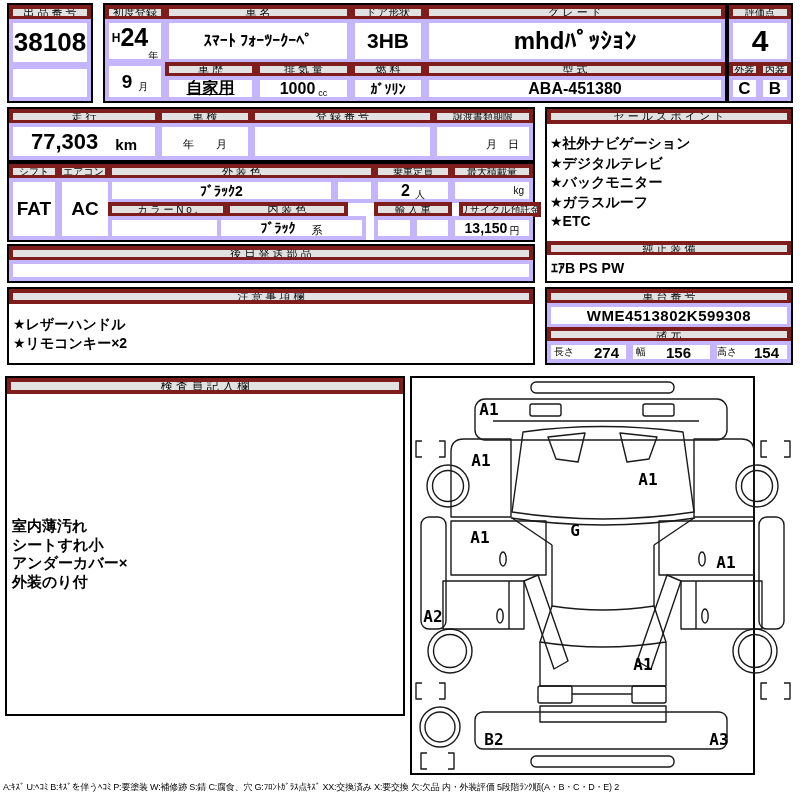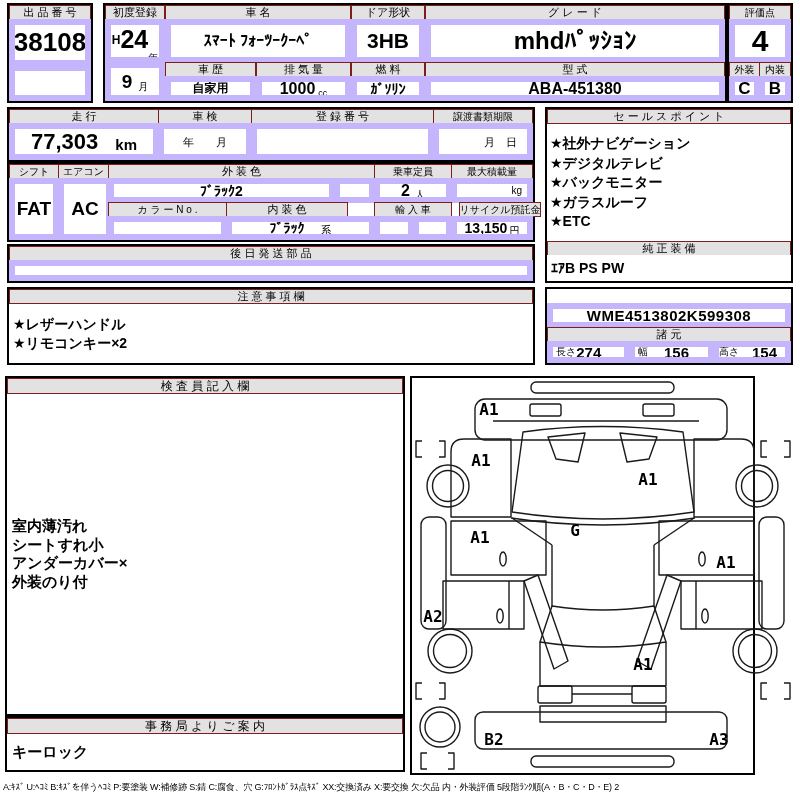--- a/index.html
+++ b/index.html
@@ -1,23 +1,23 @@
 <!DOCTYPE html>
 <html><head>
 <meta charset="utf-8">
 <style>
   * { box-sizing: border-box; margin: 0; padding: 0; }
   html,body { width: 800px; height: 800px; background: #fff; }
   body { font-family: "Liberation Sans","DejaVu Sans",sans-serif; color: #000; }
   #sheet { position: relative; width: 800px; height: 800px; background: #fff; overflow: hidden; }
   .box { position: absolute; border: 2px solid #000; background: #fff; }
-  .hdr { position: absolute; background: #e2e2e2; border: 1px solid #7f1d1d;
+  .hdr { position: absolute; background: #e2e2e2; border: 4px solid #7f1d1d;
          display: flex; align-items: center; justify-content: center;
          font-size: 11px; line-height: 1; white-space: nowrap; overflow: hidden; }
-  .val { position: absolute; border: 6px solid #c4b5fd; background: #fff;
+  .val { position: absolute; border: 4px solid #c4b5fd; background: #fff;
          display: flex; align-items: center; justify-content: center;
          font-weight: bold; white-space: nowrap; overflow: hidden; }
   .plain { border: none; }
   .col { flex-direction: column; align-items: flex-start; justify-content: center; }
   .sub { font-weight: normal; }
   .legend { position: absolute; font-size: 9px; letter-spacing: -0.2px; white-space: nowrap; font-weight: normal; }
   svg text { font-family: "DejaVu Sans Mono","Liberation Mono",monospace; font-weight: bold; font-size: 16px; fill: #000; }
 </style>
 </head>
 <body>
@@ -37,21 +37,21 @@
         <span style="font-size:25px;">24</span>
         <span class="sub" style="font-size:10px;margin-top:26px;">年</span>
     </div>
     <div class="val" style="left:0;top:57px;width:60px;height:39px;gap:6px;">
       <span style="font-size:19px;">9</span>
         <span class="sub" style="font-size:10px;margin-top:10px;">月</span>
     </div>
     <div class="hdr" style="left:60px;top:0;width:186px;height:15px;">車 名</div>
     <div class="val" style="left:60px;top:14px;width:186px;height:44px;font-size:16px;">ｽﾏｰﾄ ﾌｫｰﾂｰｸｰﾍﾟ</div>
     <div class="hdr" style="left:60px;top:57px;width:91px;height:15px;">車 歴</div>
-    <div class="val" style="left:60px;top:71px;width:91px;height:25px;font-size:12px;">自家用</div>
+    <div class="val" style="left:60px;top:71px;width:91px;height:25px;font-size:16px;text-decoration:underline;">自家用</div>
     <div class="hdr" style="left:151px;top:57px;width:95px;height:15px;">排 気 量</div>
     <div class="val" style="left:151px;top:71px;width:95px;height:25px;gap:3px;">
       <span style="font-size:16px;">1000</span>
         <span class="sub" style="font-size:9px;margin-top:8px;">cc</span>
     </div>
     <div class="hdr" style="left:246px;top:0;width:74px;height:15px;">ドア形状</div>
     <div class="val" style="left:246px;top:14px;width:74px;height:44px;font-size:21px;">3HB</div>
     <div class="hdr" style="left:246px;top:57px;width:74px;height:15px;">燃 料</div>
     <div class="val" style="left:246px;top:71px;width:74px;height:25px;font-size:14px;">ｶﾞｿﾘﾝ</div>
     <div class="hdr" style="left:320px;top:0;width:300px;height:15px;">グ レ ー ド</div>
@@ -94,21 +94,21 @@
     <div class="hdr" style="left:365px;top:0;width:78px;height:15px;font-size:10px;">乗車定員</div>
     <div class="val" style="left:365px;top:14px;width:78px;height:25px;gap:5px;">
       <span style="font-size:16px;">2</span>
         <span class="sub" style="font-size:10px;margin-top:8px;">人</span>
     </div>
     <div class="hdr" style="left:442px;top:0;width:82px;height:15px;font-size:10px;">最大積載量</div>
     <div class="val sub" style="left:442px;top:14px;width:82px;height:25px;justify-content:flex-end;font-size:10px;padding-right:5px;">kg</div>
     <div class="hdr" style="left:99px;top:38px;width:119px;height:15px;font-size:10px;">カ ラ ー N o .</div>
     <div class="val" style="left:99px;top:52px;width:119px;height:24px;"></div>
     <div class="hdr" style="left:217px;top:38px;width:122px;height:15px;">内 装 色</div>
-    <div class="val" style="left:217px;top:52px;width:149px;height:24px;gap:16px;align-items:center;">
+    <div class="val" style="left:208px;top:52px;width:149px;height:24px;gap:16px;align-items:center;">
       <span style="font-size:14px;">ﾌﾞﾗｯｸ</span>
         <span class="sub" style="font-size:11px;margin-top:4px;">系</span>
     </div>
     <div class="hdr" style="left:365px;top:38px;width:78px;height:15px;font-size:10px;">輸 入 車</div>
     <div class="val" style="left:365px;top:52px;width:40px;height:24px;"></div>
     <div class="val" style="left:404px;top:52px;width:39px;height:24px;"></div>
     <div class="hdr" style="left:442px;top:38px;width:82px;height:15px;font-size:10px;margin-left:8px;">リサイクル預託金</div>
     <div class="val" style="left:442px;top:52px;width:82px;height:24px;gap:2px;">
       <span style="font-size:14px;">13,150</span>
         <span class="sub" style="font-size:10px;margin-top:6px;">円</span>
@@ -135,25 +135,26 @@
       <span>★デジタルテレビ</span>
       <span>★バックモニター</span>
       <span>★ガラスルーフ</span>
       <span>★ETC</span>
     </div>
     <div class="hdr" style="left:0;top:132px;width:244px;height:15px;">純 正 装 備</div>
     <div class="val plain" style="left:0;top:146px;width:244px;height:26px;justify-content:flex-start;font-size:14px;padding-left:4px;">ｴｱB PS PW</div>
   </div>
 
   <div class="box" style="left:545px;top:287px;width:248px;height:78px;">
+    <div class="hdr" style="left:0;top:0;width:244px;height:15px;">車 台 番 号</div>
     <div class="val" style="left:0;top:14px;width:244px;height:25px;font-size:15px;letter-spacing:0.5px;">WME4513802K599308</div>
     <div class="hdr" style="left:0;top:38px;width:244px;height:15px;">諸 元</div>
     <div class="val" style="left:0;top:52px;width:83px;height:22px;padding:0 3px;justify-content:space-between;">
       <span class="sub" style="font-size:10px;">長さ</span>
-        <span style="font-size:15px;margin-right:22px;">274</span>
+        <span style="font-size:15px;margin-right:4px;">274</span>
     </div>
     <div class="val" style="left:82px;top:52px;width:85px;height:22px;padding:0 3px;justify-content:space-between;">
       <span class="sub" style="font-size:10px;">幅</span>
         <span style="font-size:15px;margin-right:16px;">156</span>
     </div>
     <div class="val" style="left:166px;top:52px;width:78px;height:22px;padding:0 0;justify-content:space-between;">
       <span class="sub" style="font-size:10px;">高さ</span>
         <span style="font-size:15px;margin-right:8px;">154</span>
     </div>
   </div>
@@ -161,26 +162,20 @@
   <div class="box" style="left:5px;top:376px;width:400px;height:340px;">
     <div class="hdr" style="left:0;top:0;width:396px;height:16px;font-size:12px;">検 査 員 記 入 欄</div>
     <div class="val plain col" style="left:0;top:17px;width:396px;height:318px;font-size:15px;line-height:18.5px;padding:3px 5px;">
       <span>室内薄汚れ</span>
       <span>シートすれ小</span>
       <span>アンダーカバー×</span>
       <span>外装のり付</span>
     </div>
   </div>
 
-  <div class="box" style="left:5px;top:716px;width:400px;height:56px;">
-    <div class="hdr" style="left:0;top:0;width:396px;height:16px;font-size:12px;">事 務 局 よ り ご 案 内</div>
-    <div class="val plain col" style="left:0;top:17px;width:396px;height:34px;font-size:15px;padding:2px 5px;">
-      <span>キーロック</span>
-    </div>
-  </div>
 
   <div class="box" style="left:410px;top:376px;width:345px;height:399px;">
     <svg width="381" height="395" viewBox="0 0 381 395">
       <g fill="none" stroke="#1a1a1a" stroke-width="1.4" stroke-linejoin="round">
 
         <rect x="119" y="4" width="143" height="11" rx="5"></rect>
 
         <rect x="63" y="21" width="252" height="41" rx="10"></rect>
         <rect x="118" y="26" width="31" height="12" rx="2"></rect>
         <rect x="231" y="26" width="31" height="12" rx="2"></rect>

